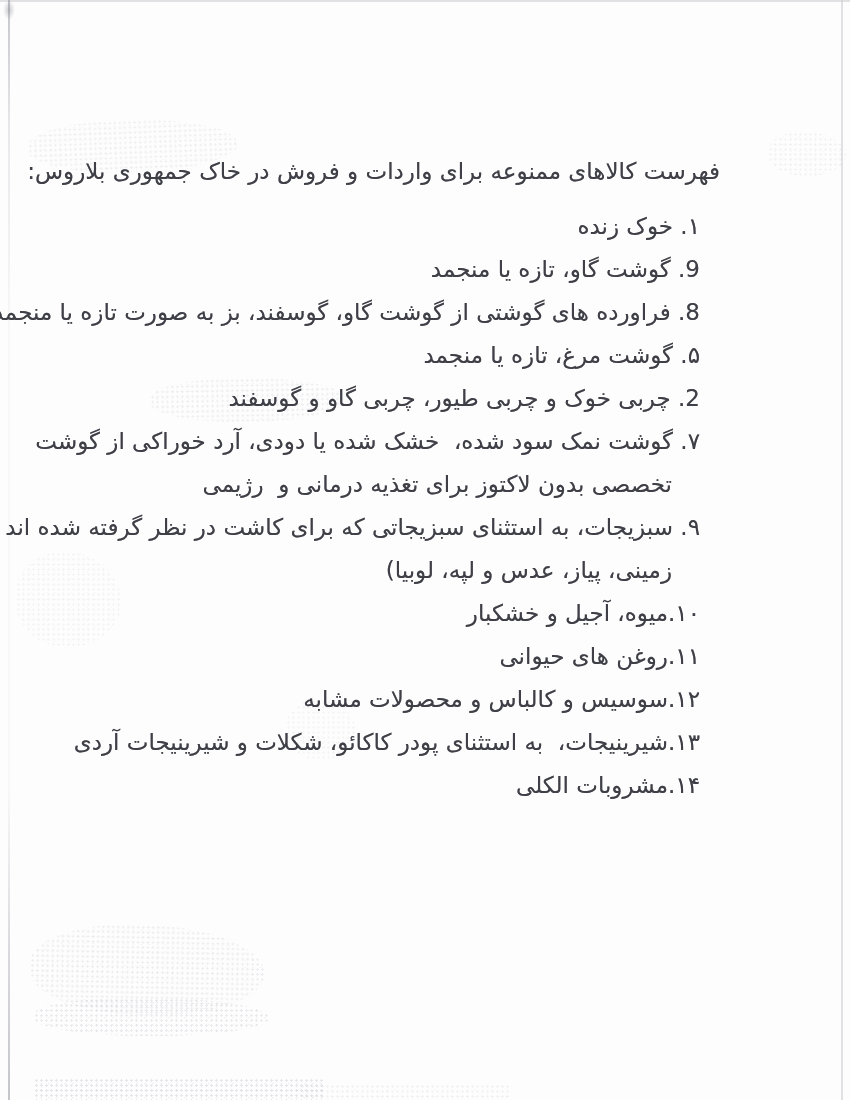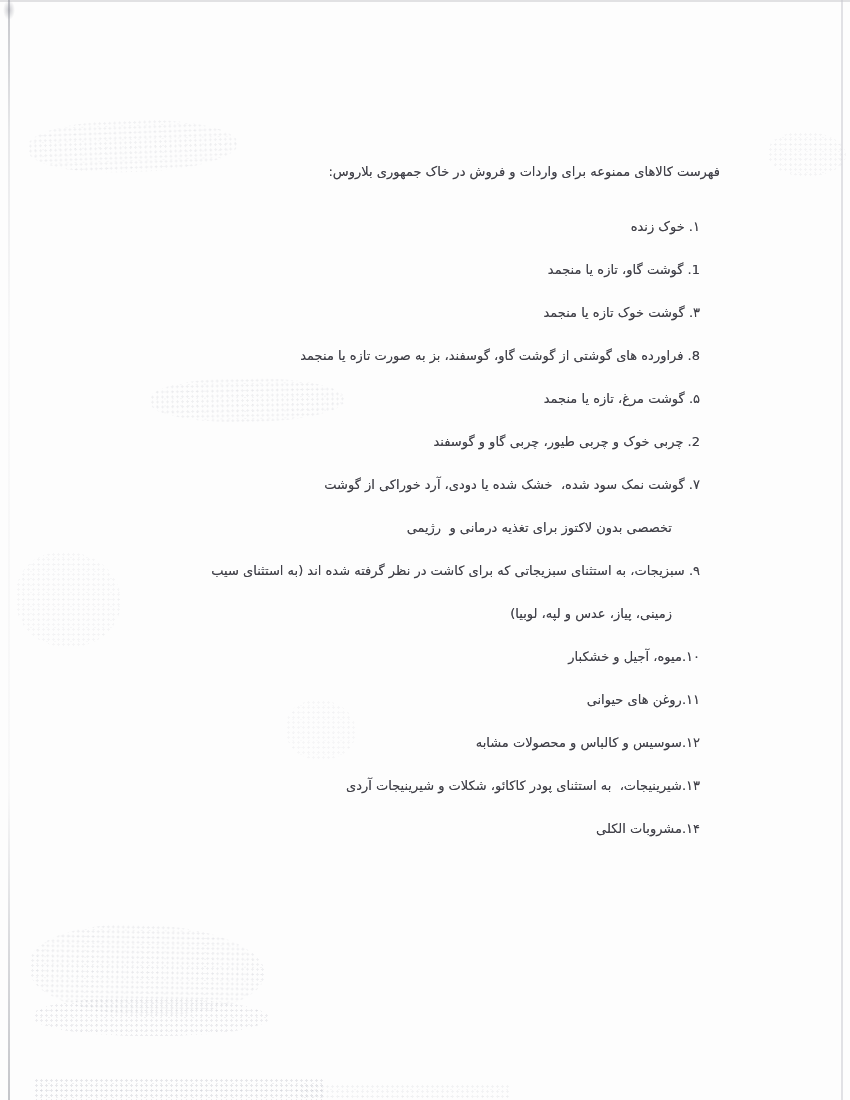--- a/index.html
+++ b/index.html
@@ -55,21 +55,21 @@
   .noise.n9 { left: 300px; top: 1084px; width: 210px; height: 16px;  opacity: .45; border-radius: 2px; }
   
   .doc {
     position: absolute;
     top: 150px;
     right: 150px;
     width: 615px;
     direction: rtl;
     text-align: right;
     color: #3f3f47;
-    font-size: 13px;
+    font-size: 23px;
     text-shadow: 0 0 0.5px rgba(63,63,71,0.55);
   }
   .doc-title {
     height: 43px;
     line-height: 43px;
     margin-left: -20px;  
     margin-right: -20px;
     white-space: pre;
   }
   .list { margin-top: 12px; }
@@ -96,22 +96,21 @@
   <div class="noise n5"></div>
   <div class="noise n6"></div>
   <div class="noise n7"></div>
   <div class="noise n8"></div>
   <div class="noise n9"></div>
 
   <div class="doc" style="color: rgb(63, 63, 71);">
     <div class="doc-title">فهرست کالاهای ممنوعه برای واردات و فروش در خاک جمهوری بلاروس:</div>
     <div class="list">
         <div class="line">۱. خوک زنده</div>
-        <div class="line">1. گوشت گاو، تازه یا منجمد</div>
-        <div class="line">۳. گوشت خوک تازه یا منجمد</div>
+        <div class="line">9. گوشت گاو، تازه یا منجمد</div>
         <div class="line">8. فراورده های گوشتی از گوشت گاو، گوسفند، بز به صورت تازه یا منجمد</div>
         <div class="line">۵. گوشت مرغ، تازه یا منجمد</div>
         <div class="line">2. چربی خوک و چربی طیور، چربی گاو و گوسفند</div>
         <div class="line">۷. گوشت نمک سود شده،  خشک شده یا دودی، آرد خوراکی از گوشت</div>
         <div class="line cont">تخصصی بدون لاکتوز برای تغذیه درمانی و  رژیمی</div>
         <div class="line">۹. سبزیجات، به استثنای سبزیجاتی که برای کاشت در نظر گرفته شده اند (به استثنای سیب</div>
         <div class="line cont">زمینی، پیاز، عدس و لپه، لوبیا)</div>
         <div class="line">۱۰.میوه، آجیل و خشکبار</div>
         <div class="line">۱۱.روغن های حیوانی</div>
         <div class="line">۱۲.سوسیس و کالباس و محصولات مشابه</div>

